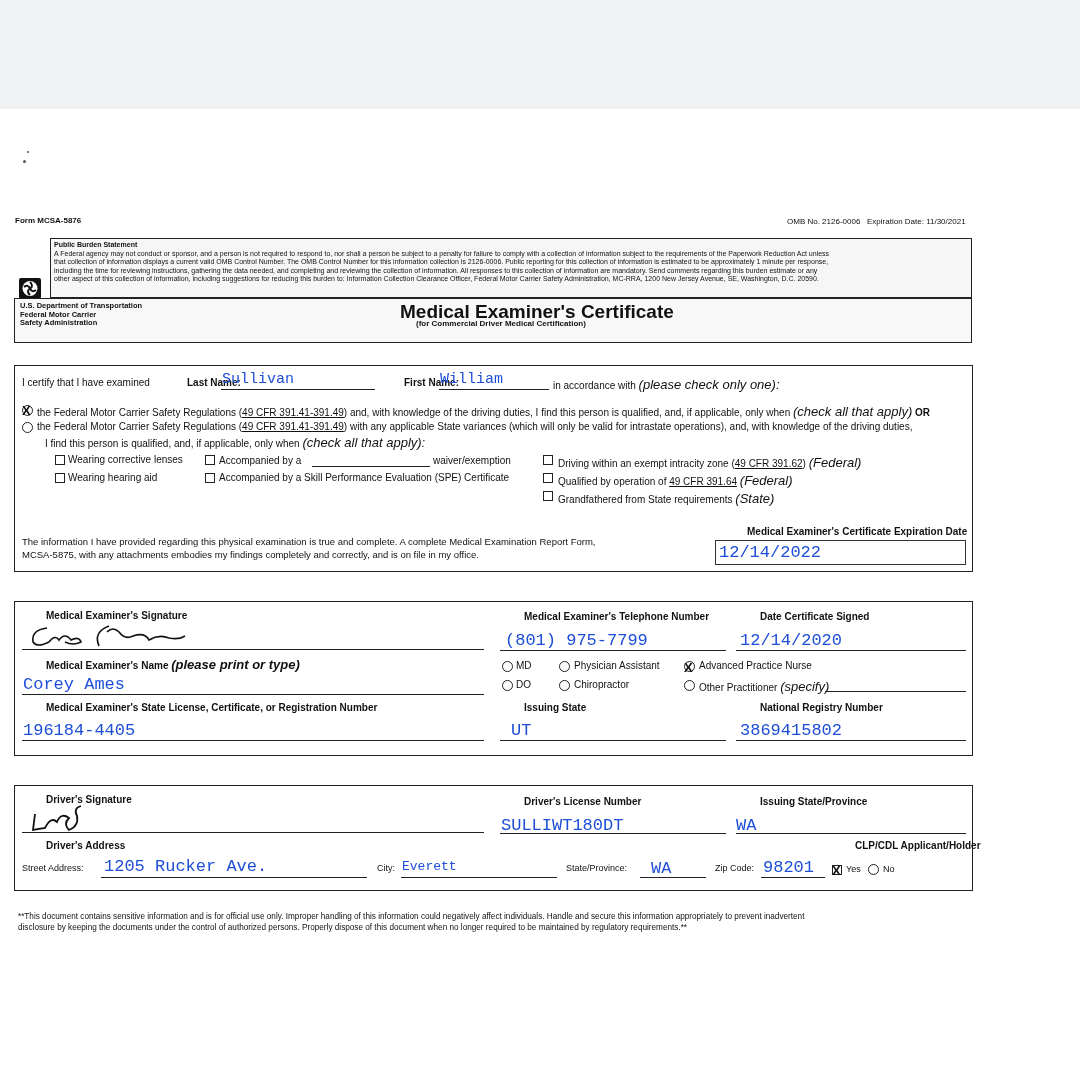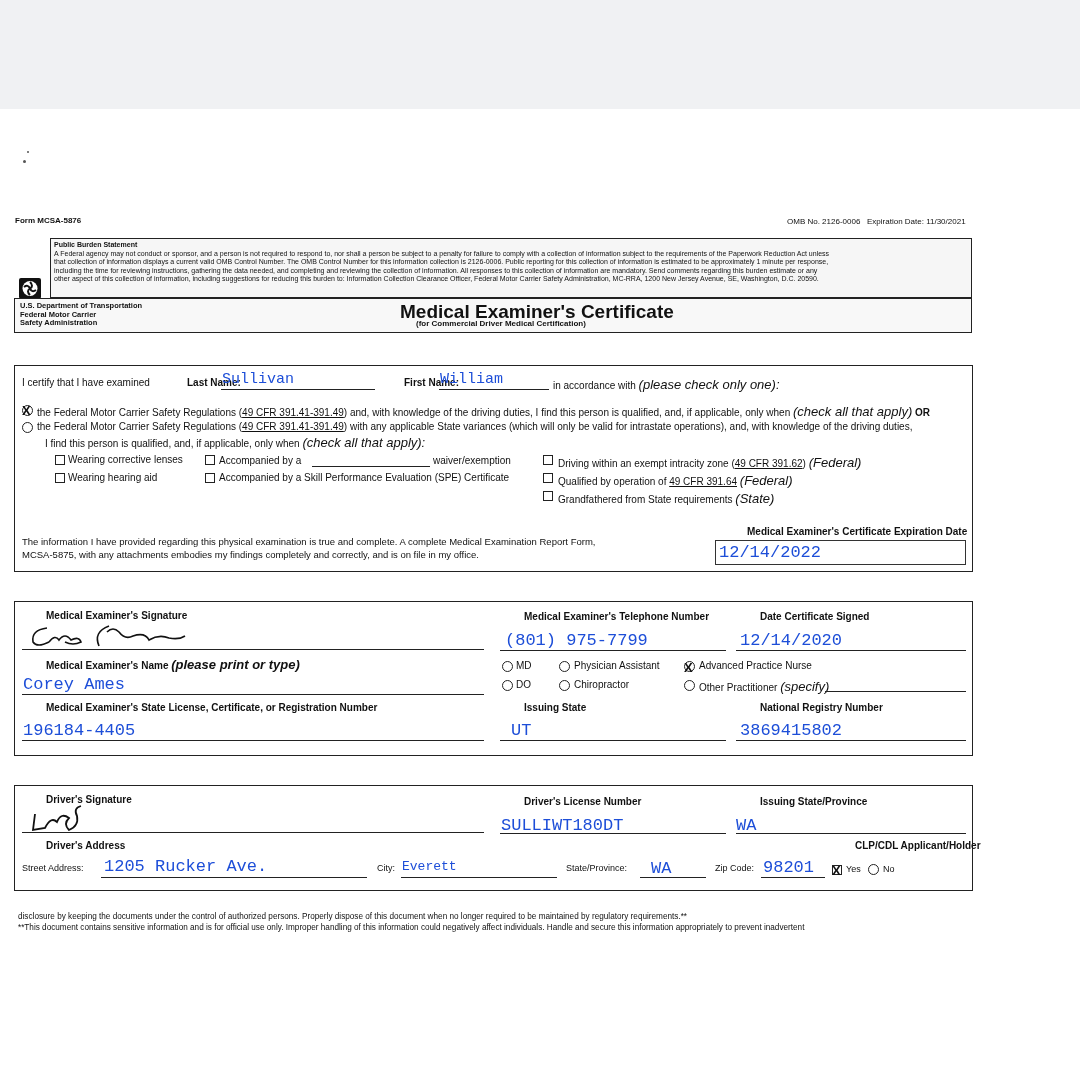--- a/index.html
+++ b/index.html
@@ -14,21 +14,21 @@
   .lblb { font-weight:bold;padding-left:24px; }
   .it { font-style:italic; font-weight:normal; font-size:13px; }
   .hand { font-family:Liberation Mono, monospace; font-size:17px; color:#1d4ed8; position:absolute; white-space:nowrap; }
   .uline { position:absolute; border-bottom:1px solid #222; height:0; }
   .cb { position:absolute; width:10px; height:10px; border:1px solid #222; box-sizing:border-box; background:#fff; }
   .rb { position:absolute; width:11px; height:11px; border:1px solid #222; border-radius:50%; box-sizing:border-box; background:#fff; }
   .xmark { position:absolute; font-size:13px; line-height:11px; font-weight:bold; color:#111; }
   .u { text-decoration:underline; }
   .burden { position:absolute; left:50px; top:238px; width:922px; height:60px; border:1.5px solid #222; box-sizing:border-box; font-size:7px; line-height:8.6px; padding:2px 3px; background:#f6f6f6; }
   .burden .t { font-weight:bold; }
-  .titlebar { position:absolute; left:14px; top:298px; width:958px; height:35px; border:1.5px solid #222; box-sizing:border-box; background:#f8f8f8; }
+  .titlebar { position:absolute; left:14px; top:298px; width:958px; height:45px; border:1.5px solid #222; box-sizing:border-box; background:#f8f8f8; }
 </style>
 </head>
 <body>
 
 <div class="topbar"></div>
 <div class="speck" style="left:27px;top:151px;width:2px;height:2px;"></div>
 <div class="speck" style="left:23px;top:160px;width:3px;height:3px;"></div>
 
 <div class="abs small" style="left:15px;top:216px;">Form MCSA-5876</div>
 <div class="abs small" style="left:787px;top:217px;font-weight:normal;">OMB No. 2126-0006</div>
@@ -179,15 +179,15 @@
   <span class="hand" style="left:748px;top:72px;">98201</span>
   <div class="uline" style="left:746px;top:91px;width:64px;"></div>
   <div class="cb" style="left:817px;top:79px;"></div>
   <span class="xmark" style="left:817px;top:79px;">X</span>
   <span class="lbl" style="left:831px;top:78px;font-size:9px;">Yes</span>
   <div class="rb" style="left:853px;top:78px;"></div>
   <span class="lbl" style="left:868px;top:78px;font-size:9px;">No</span>
 </div>
 
 <div class="abs" style="left:18px;top:911px;font-size:8.2px;line-height:11px;white-space:nowrap;">
+  <div>**This document contains sensitive information and is for official use only.  Improper handling of this information could negatively affect individuals.  Handle and secure this information appropriately to prevent inadvertent</div>
   <div>disclosure by keeping the documents under the control of authorized persons.  Properly dispose of this document when no longer required to be maintained by regulatory requirements.**</div>
-  <div>**This document contains sensitive information and is for official use only.  Improper handling of this information could negatively affect individuals.  Handle and secure this information appropriately to prevent inadvertent</div>
 </div>
 
 </body></html>

